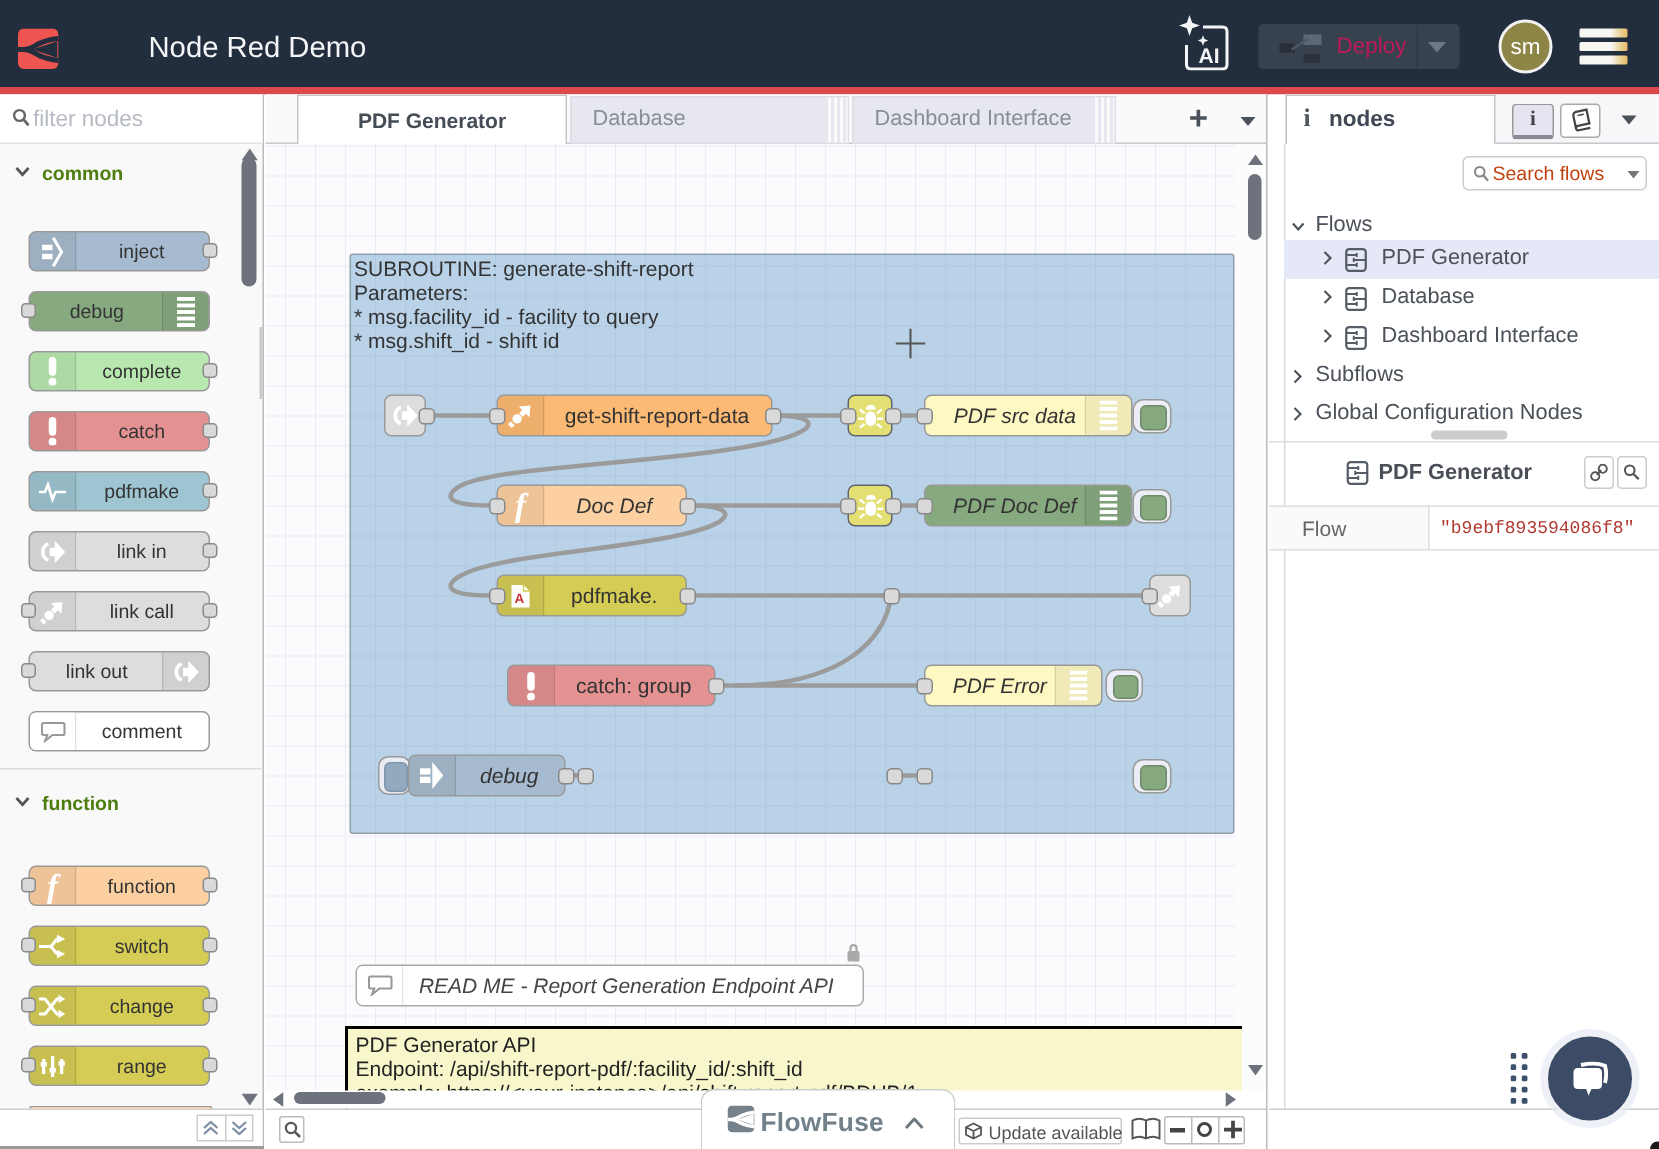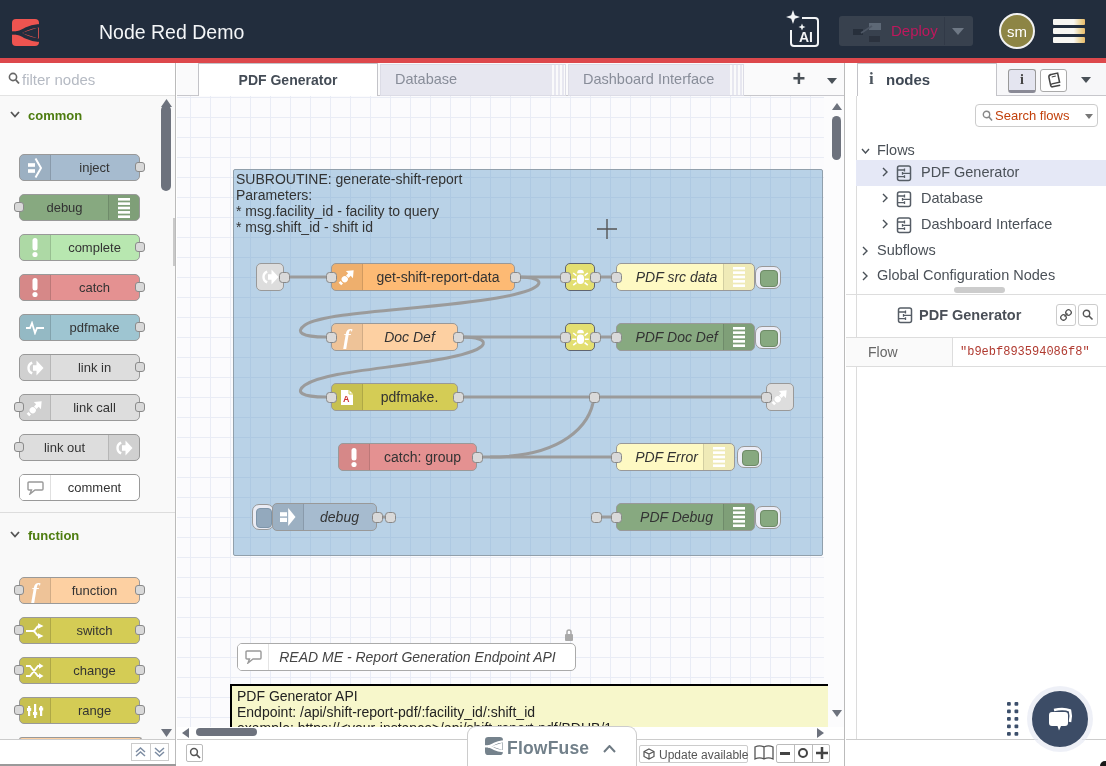--- a/index.html
+++ b/index.html
@@ -459,34 +459,20 @@
             <rect x="0" y="5.2" width="7" height="4.2" fill="#fff"></rect>
             <rect x="0" y="10.8" width="7" height="4.2" fill="#fff"></rect>
             <path d="M8.2 1 L15.5 10 L8.2 19 Z" fill="#fff"></path>
           </svg>
         </div>
     <div class="lbl it" style="left:30px;right:0">debug</div>
   </div>
   <div class="port" style="left:195px;top:449px"></div>
   <div class="port" style="left:208px;top:449px"></div>
   <div class="port" style="left:414px;top:449px"></div>
-  <div class="n" style="left:439px;top:440px;width:139px;background:#87a980">
-    <div class="icn r">
-          <svg width="12" height="20" viewBox="0 0 12 20">
-            <g fill="#fff">
-              <rect y="0" width="12" height="2.6"></rect>
-              <rect y="4.35" width="12" height="2.6"></rect>
-              <rect y="8.7" width="12" height="2.6"></rect>
-              <rect y="13.05" width="12" height="2.6"></rect>
-              <rect y="17.4" width="12" height="2.6"></rect>
-            </g>
-          </svg>
-        </div>
-    <div class="lbl it" style="left:12px;right:30px">PDF Debug</div>
-  </div>
   <div class="port" style="left:434px;top:449px"></div>
   <div class="tgl" style="left:578px;top:443px">
         <i></i>
       </div>
 
   <svg class="abs" style="left:420px;top:156px" width="20" height="20">
         <path d="M10 0 V20 M0 10 H20" stroke="#555" stroke-width="1.4"></path>
       </svg>
 
   <div class="n" style="left:60px;top:580px;width:339px;background:#fff;border-color:#aaa">

